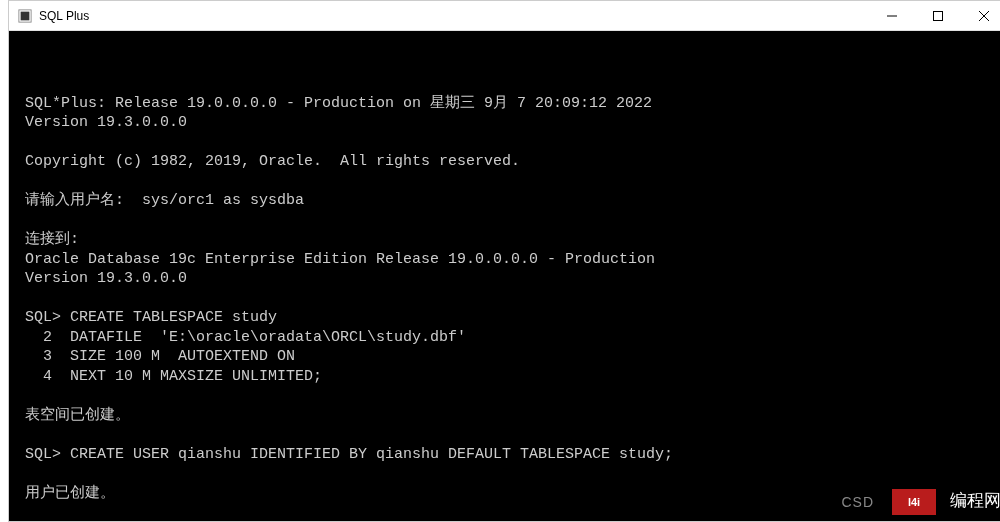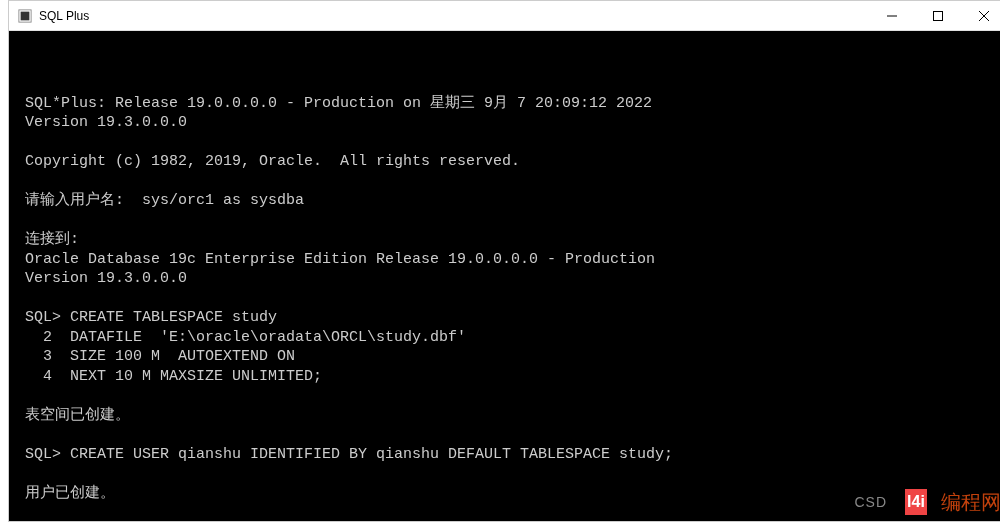--- a/index.html
+++ b/index.html
@@ -85,35 +85,35 @@
     }
     .watermark {
       position: absolute;
       bottom: 6px;
       right: 6px;
       display: flex;
       align-items: center;
       gap: 14px;
     }
     .wm-logo {
-      width: 22px;
+      width: 44px;
       height: 26px;
-      background: #ef4444;
+      background: #b91c1c;
       display: flex;
       align-items: center;
       justify-content: center;
       color: #fff;
-      font-size: 16px;
+      font-size: 11px;
       font-weight: bold;
       font-family: Arial, sans-serif;
     }
     .wm-text {
-      color: #c2410c;
-      font-size: 20px;
-      font-family: Liberation Sans, sans-serif;
+      color: #ffffff;
+      font-size: 17px;
+      font-family: Liberation Mono, monospace;
     }
     .csdn {
       color: #888;
       font-size: 14px;
       letter-spacing: 1px;
       margin-right: 4px;
       font-family: Arial, sans-serif;
     }
   </style>
 </head>

